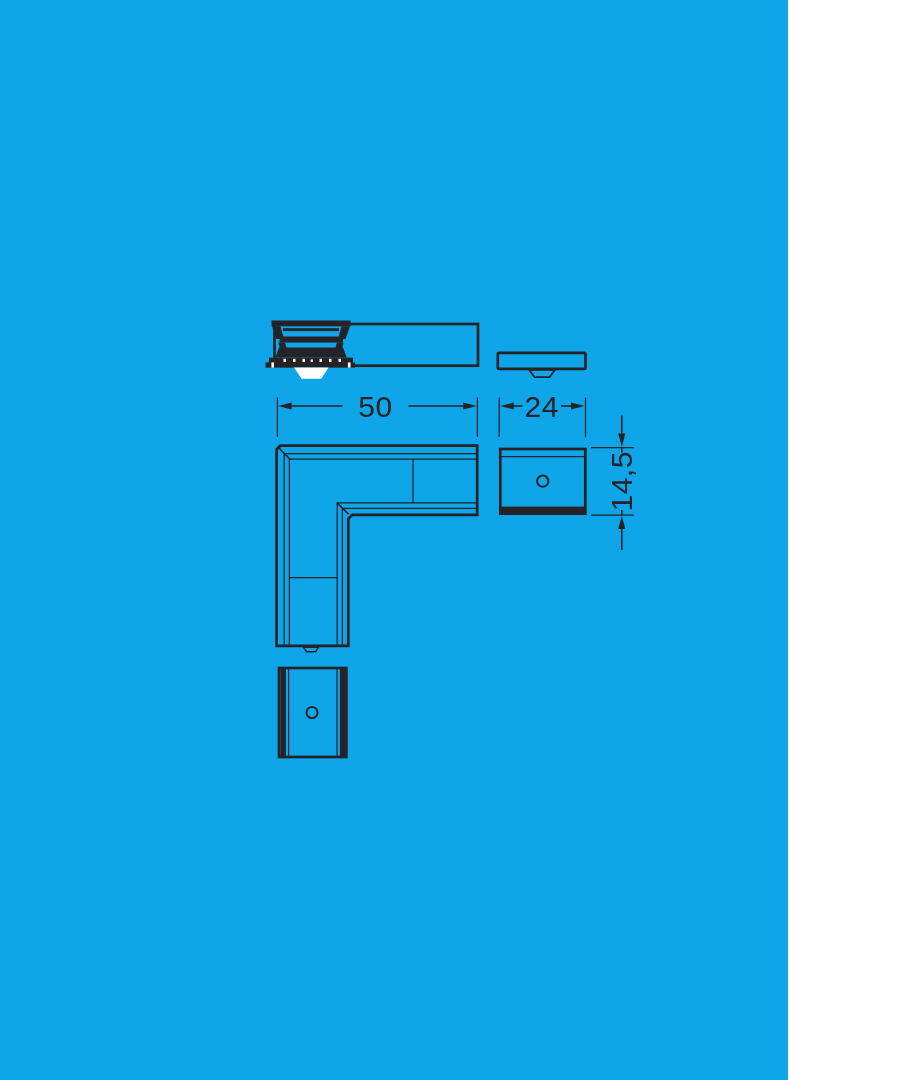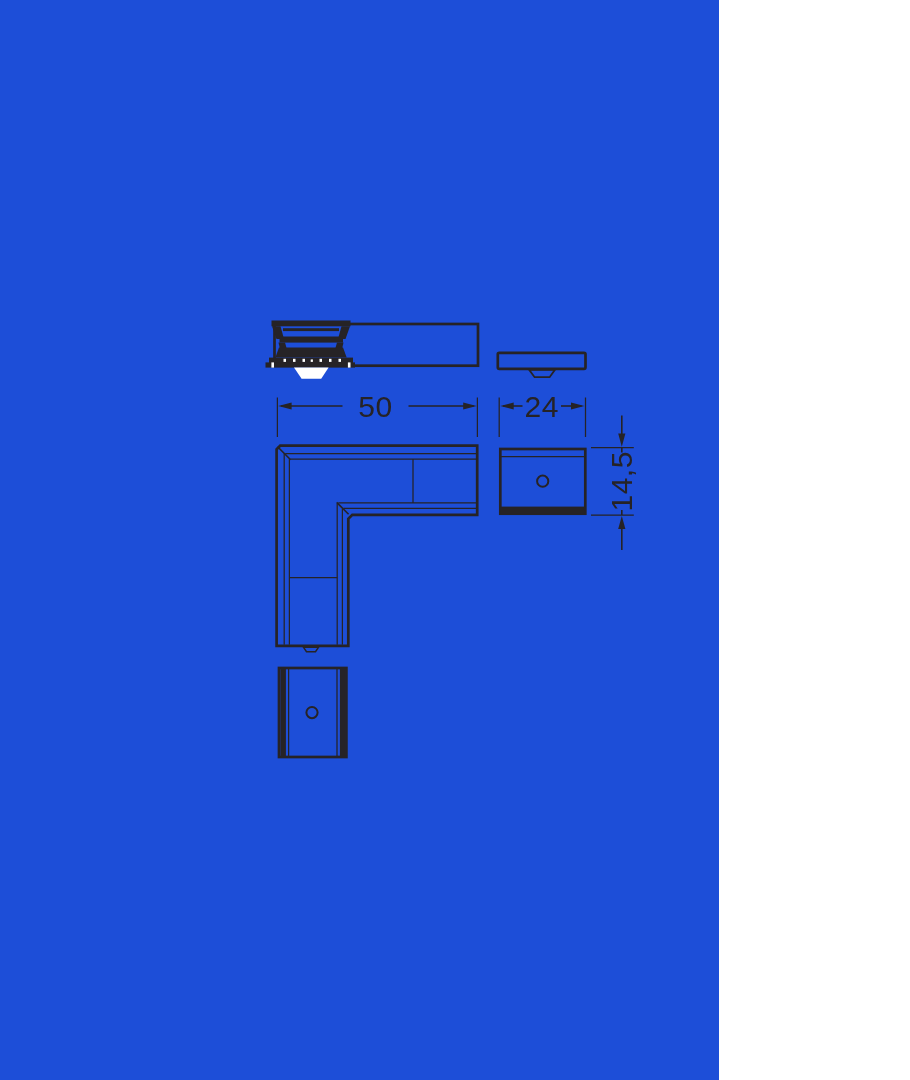--- a/index.html
+++ b/index.html
@@ -2,23 +2,23 @@
 <html><head>
 <meta charset="utf-8">
 <style>
   html, body {
     margin: 0;
     padding: 0;
     background: #ffffff;
   }
   .page {
     position: relative;
-    width: 719px;
+    width: 788px;
     height: 1080px;
-    background: #1d4ed8;
+    background: #0ea5e9;
     overflow: hidden;
     font-family: "Liberation Sans", sans-serif;
   }
   svg { display: block; }
   .ln   { stroke: #262326; fill: none; }
   .thick{ stroke-width: 2.7; }
   .med  { stroke-width: 1.6; }
   .thin { stroke-width: 1.25; }
   .blk  { fill: #262326; stroke: none; }
   .wht  { fill: #ffffff; stroke: none; }

